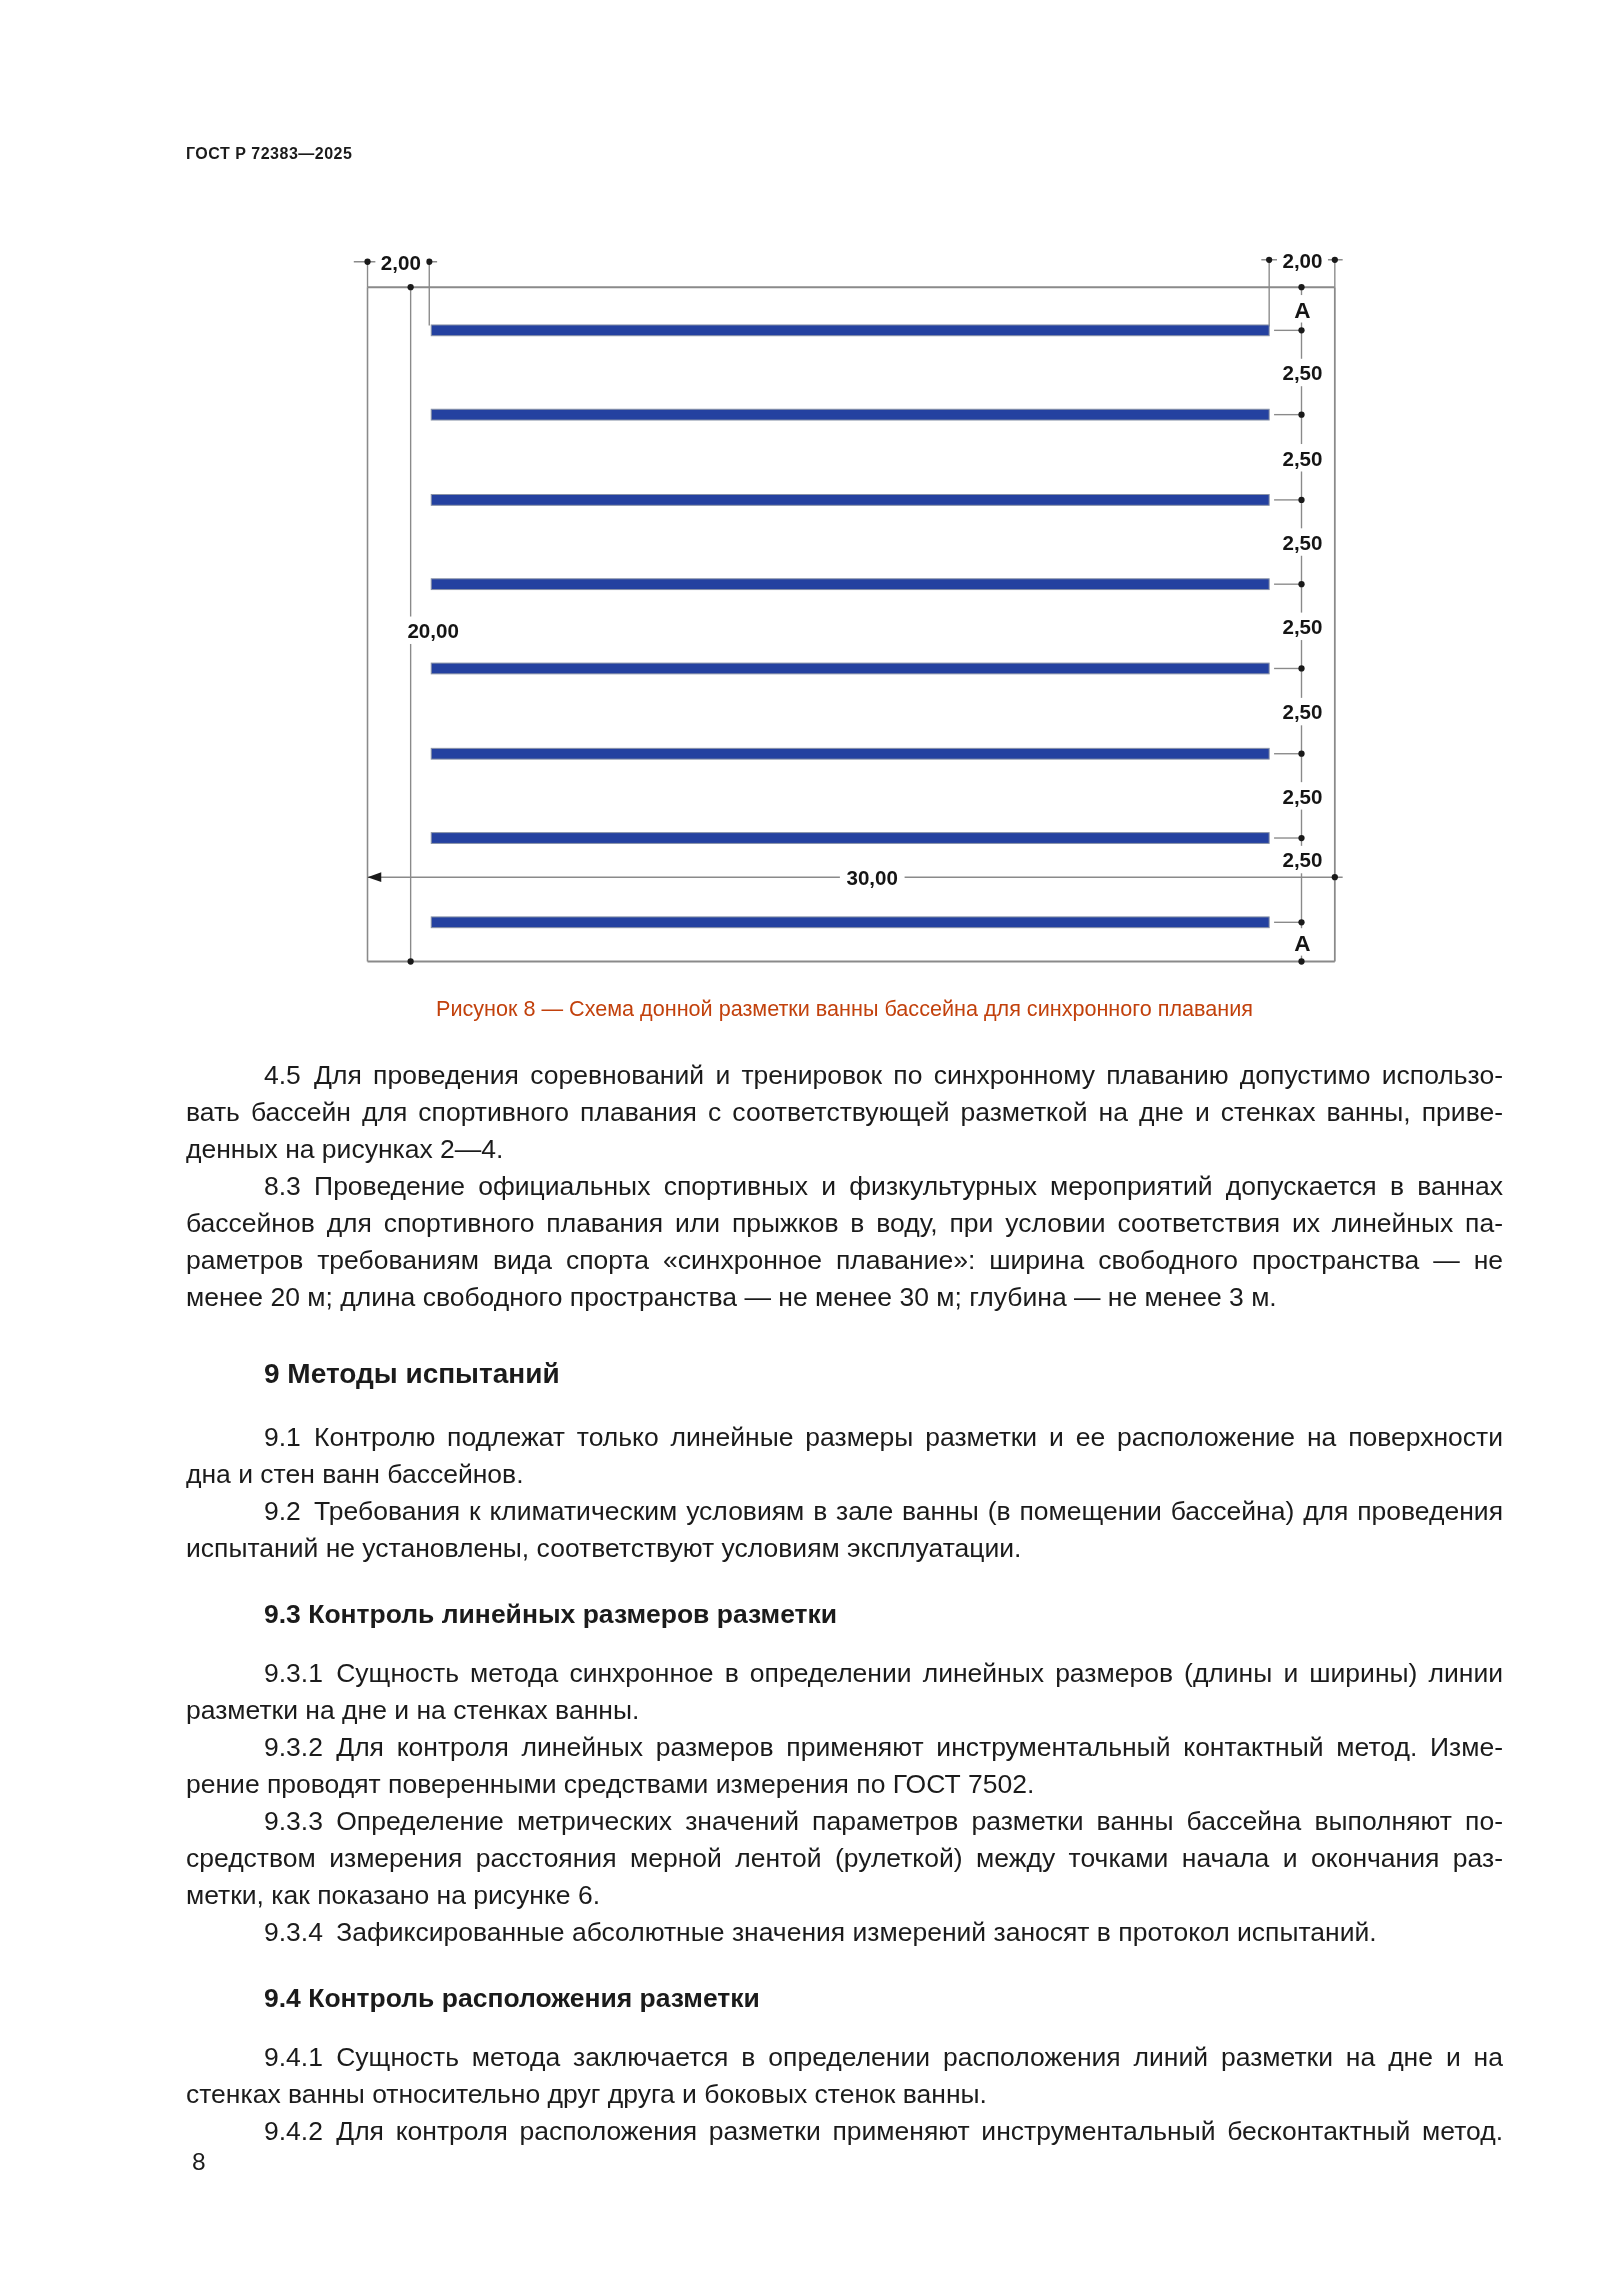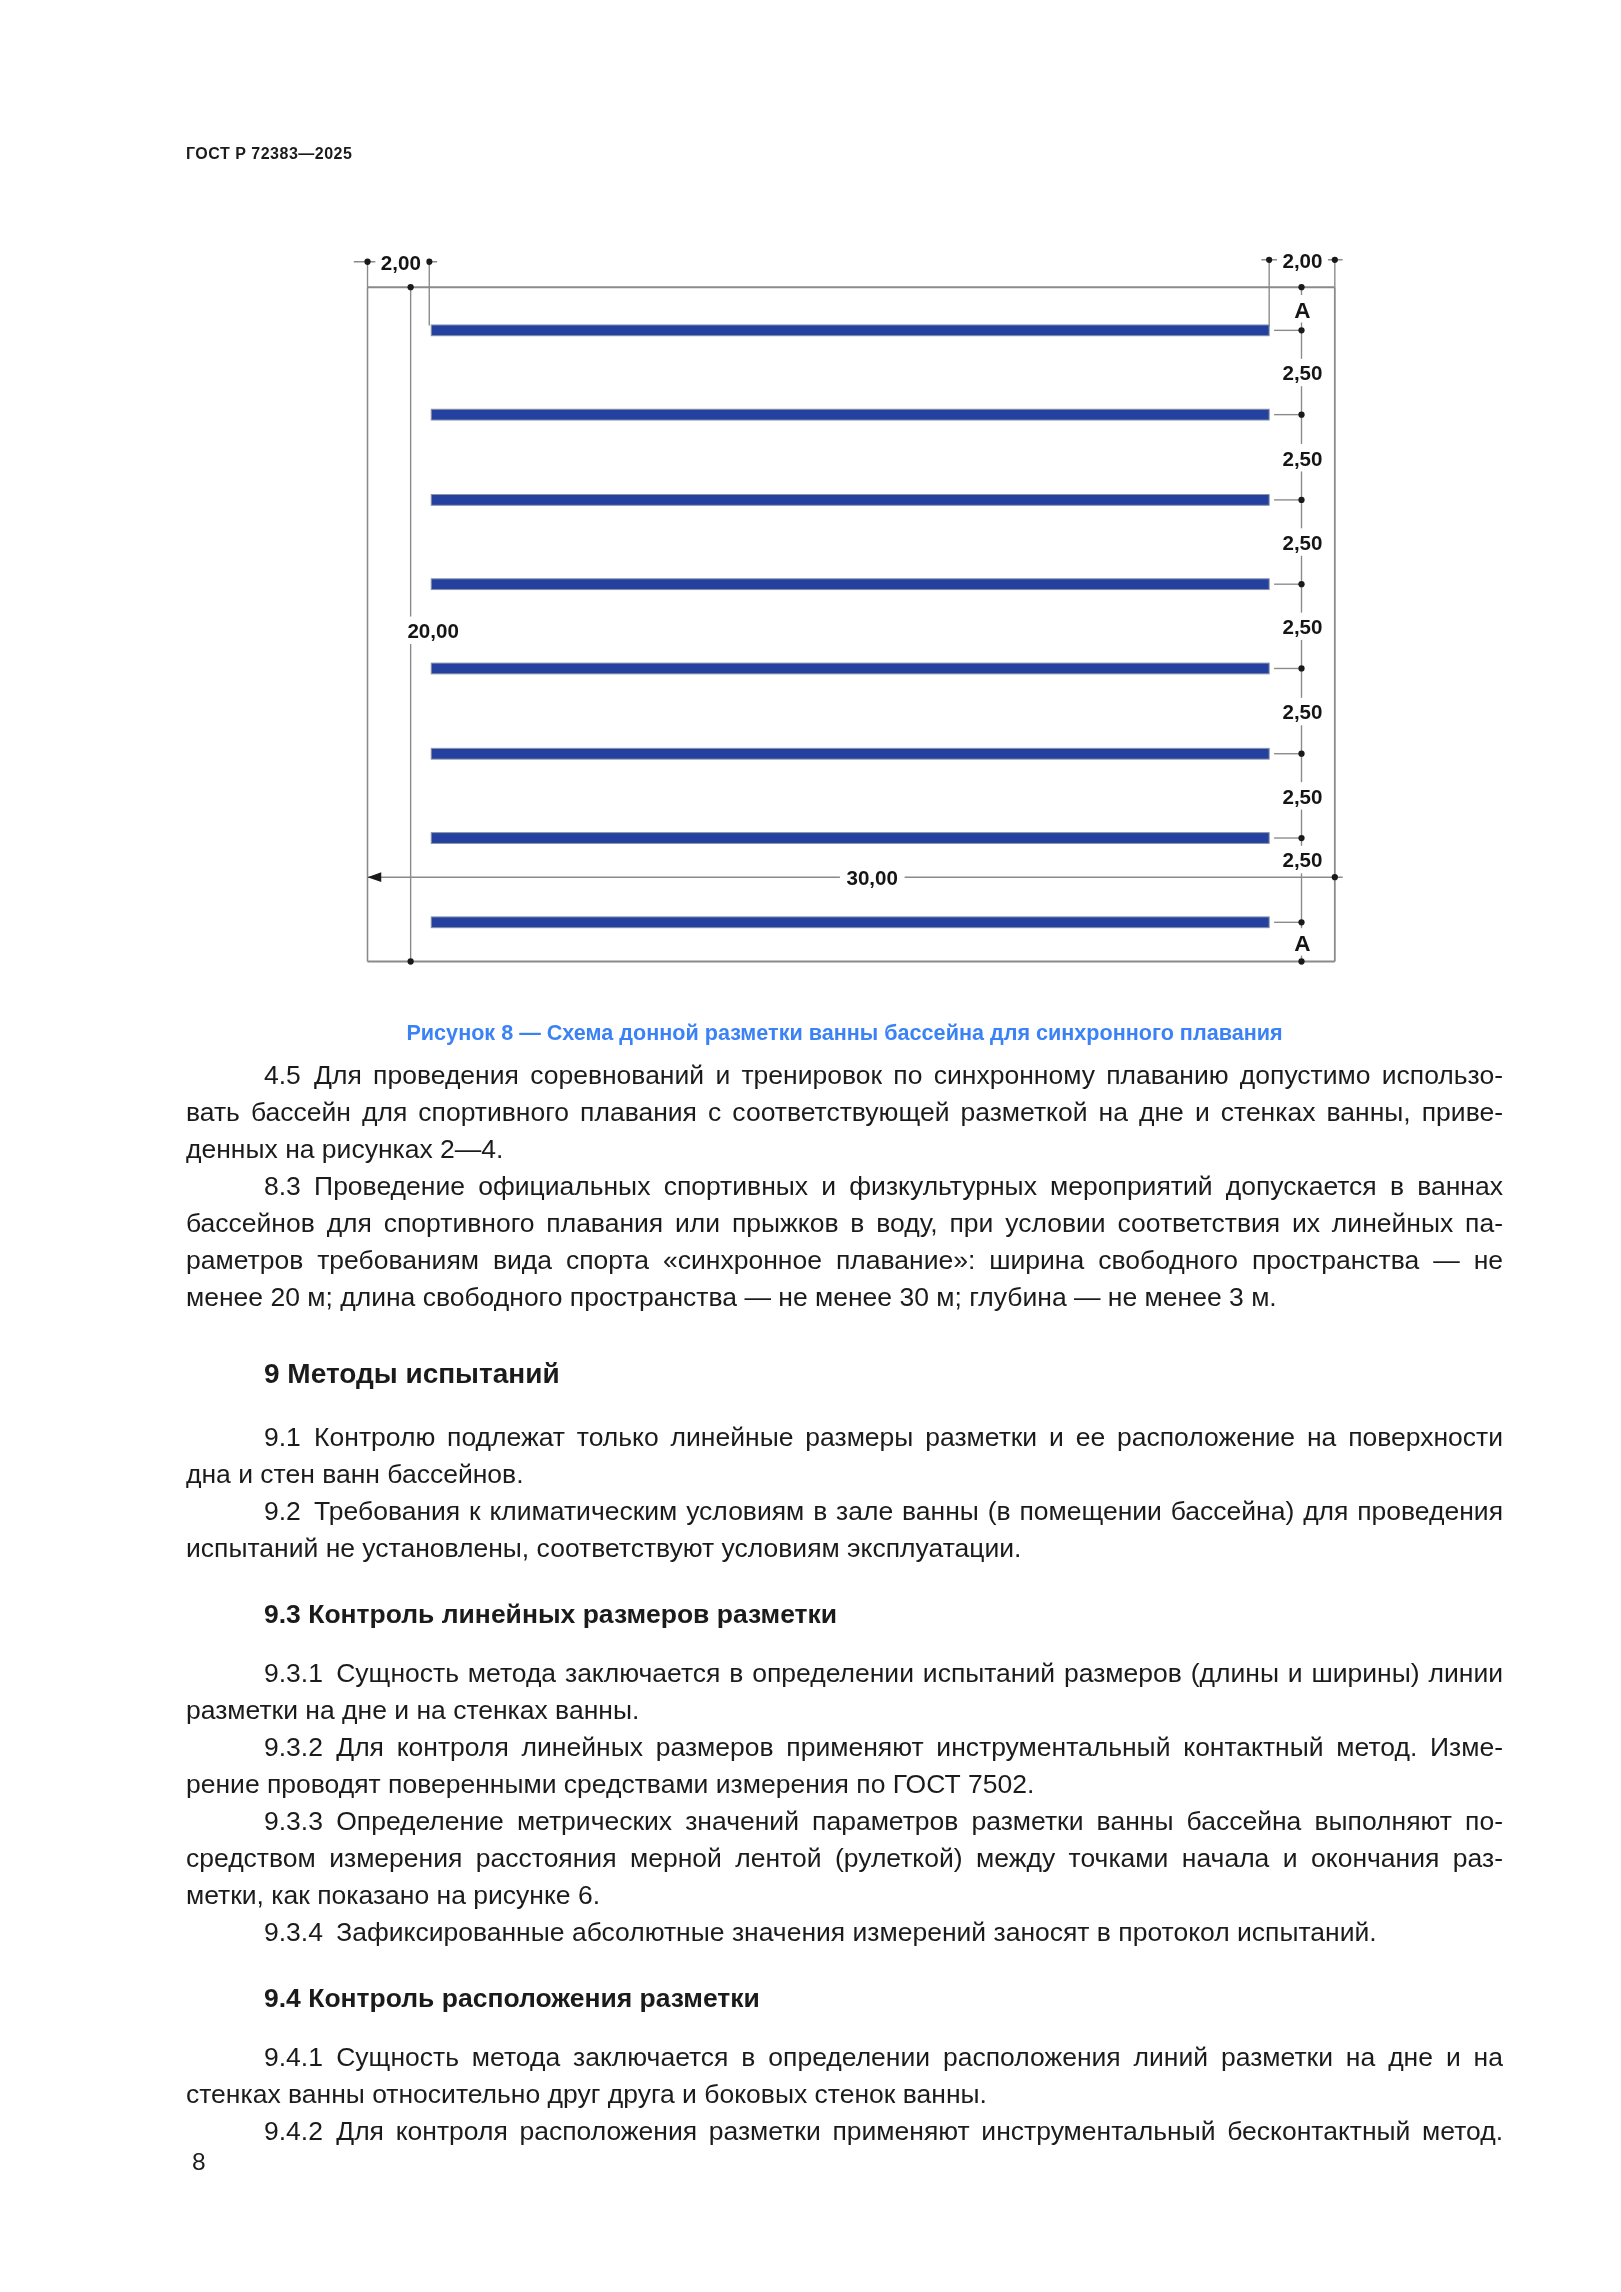--- a/index.html
+++ b/index.html
@@ -11,22 +11,22 @@
     color:#1b1b1b;
     overflow:hidden;
     margin:0 auto;
   }
   .doc-header{
     position:absolute;left:186px;top:145px;
     font-size:16px;font-weight:bold;letter-spacing:0.5px;
   }
   .fig-svg{position:absolute;left:0;top:0;}
   .fig-caption{
-    position:absolute;left:186px;top:1020px;width:1317px;
-    text-align:center;font-size:21.6px;color:#3b82f6;font-weight:bold;
+    position:absolute;left:186px;top:996px;width:1317px;
+    text-align:center;font-size:21.6px;color:#c2410c;
   }
   .body-col{
     position:absolute;left:186px;top:1057px;width:1317px;
     font-size:26.5px;line-height:37px;
   }
   .tline{
     display:block;
     text-align:justify;
     text-align-last:justify;
     white-space:normal;
@@ -180,21 +180,21 @@
       <div>
         <div class="tline indent">9.1 Контролю подлежат только линейные размеры разметки и ее расположение на поверхности</div>
         <div class="tline final">дна и стен ванн бассейнов.</div>
       </div>
       <div>
         <div class="tline indent">9.2 Требования к климатическим условиям в зале ванны (в помещении бассейна) для проведения</div>
         <div class="tline final">испытаний не установлены, соответствуют условиям эксплуатации.</div>
       </div>
       <div class="h2">9.3 Контроль линейных размеров разметки</div>
       <div>
-        <div class="tline indent">9.3.1 Сущность метода заключается в определении испытаний размеров (длины и ширины) линии</div>
+        <div class="tline indent">9.3.1 Сущность метода синхронное в определении линейных размеров (длины и ширины) линии</div>
         <div class="tline final">разметки на дне и на стенках ванны.</div>
       </div>
       <div>
         <div class="tline indent">9.3.2 Для контроля линейных размеров применяют инструментальный контактный метод. Изме-</div>
         <div class="tline final">рение проводят поверенными средствами измерения по ГОСТ 7502.</div>
       </div>
       <div>
         <div class="tline indent">9.3.3 Определение метрических значений параметров разметки ванны бассейна выполняют по-</div>
         <div class="tline">средством измерения расстояния мерной лентой (рулеткой) между точками начала и окончания раз-</div>
         <div class="tline final">метки, как показано на рисунке 6.</div>

